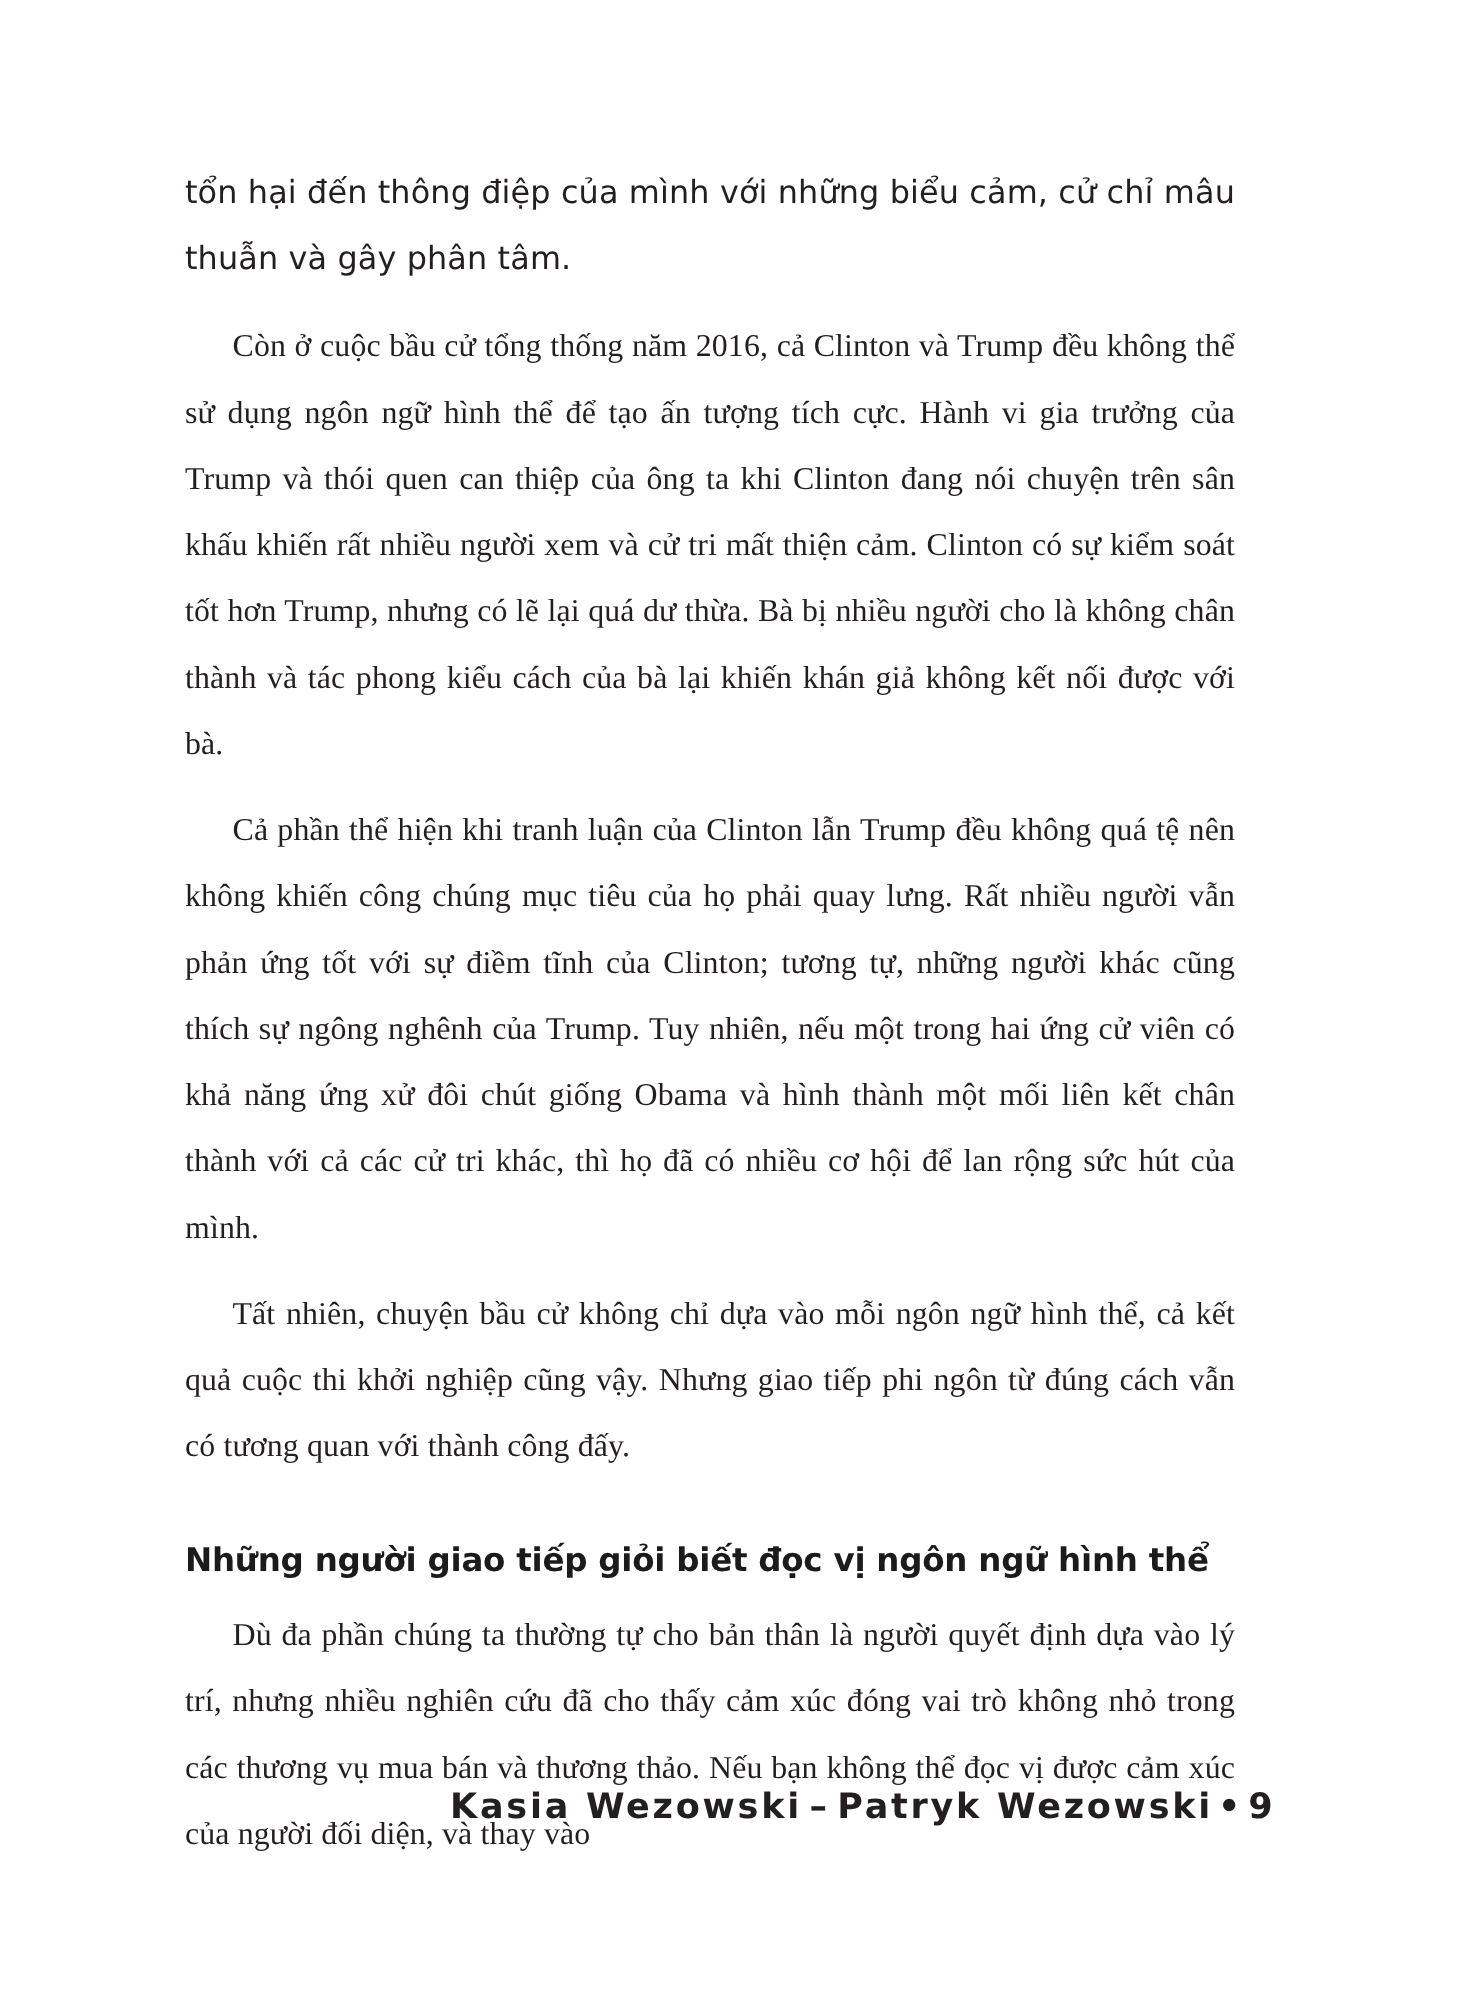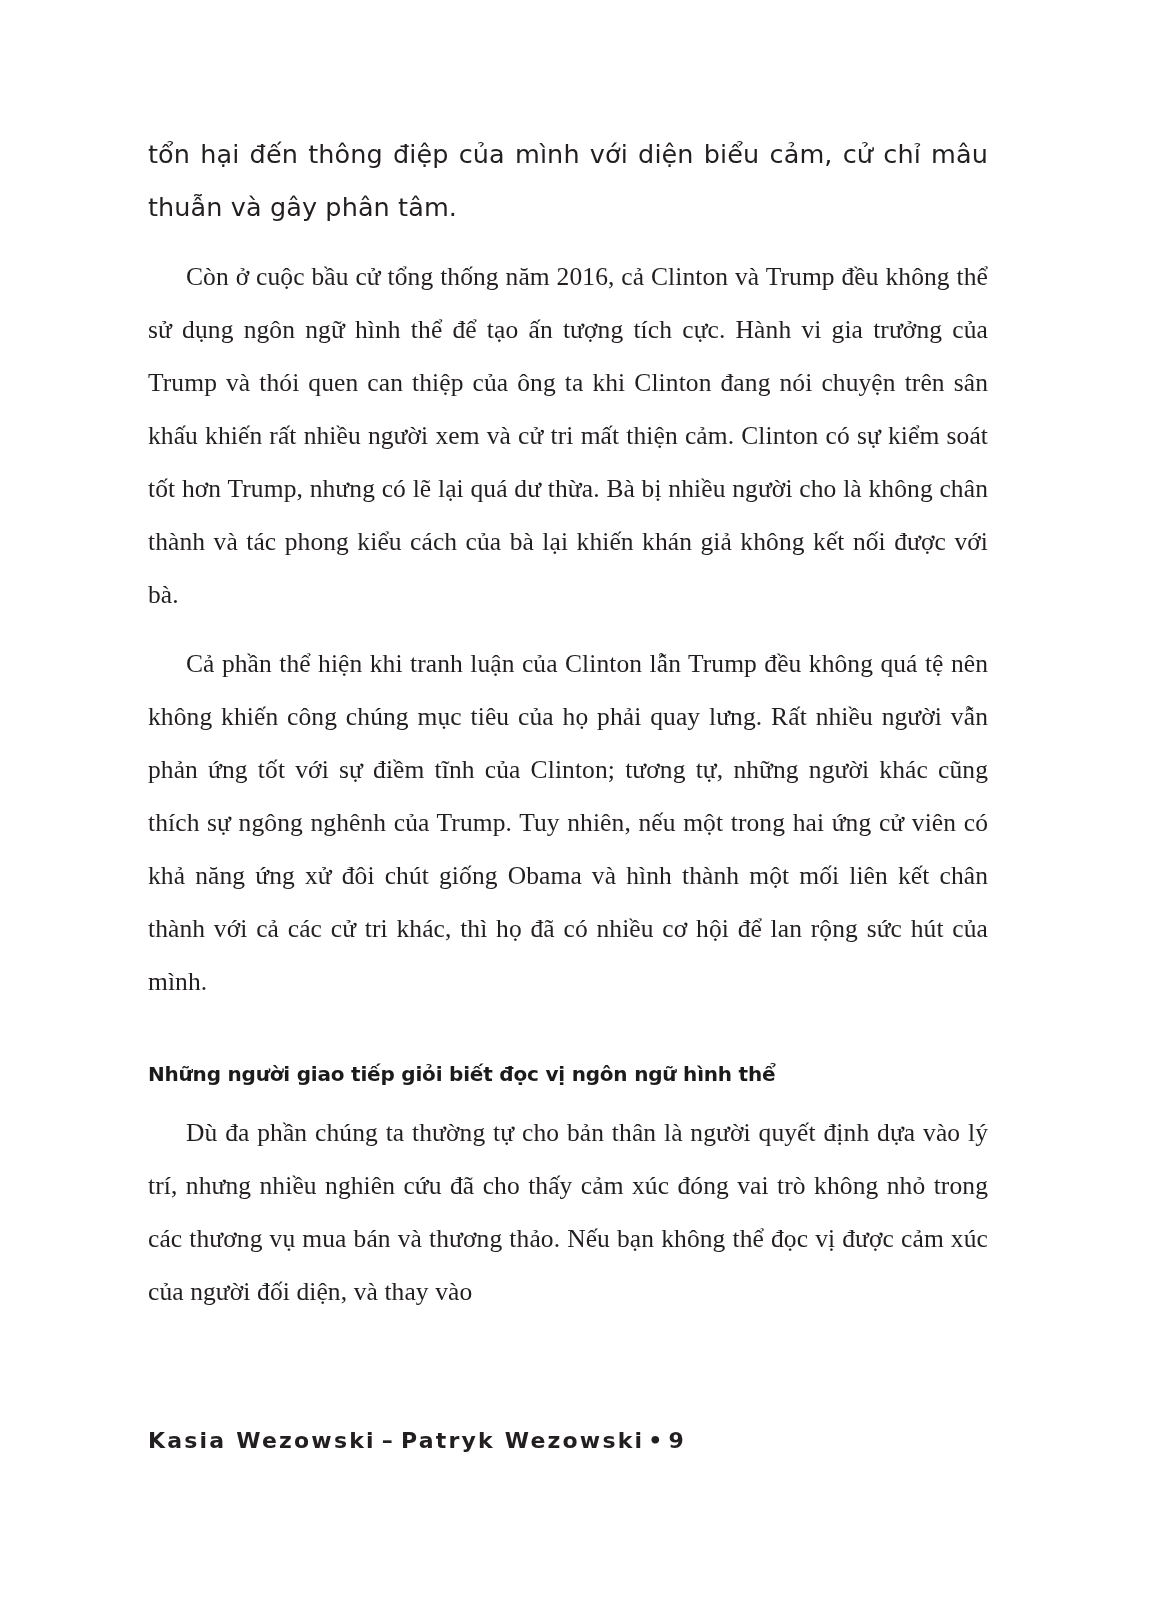--- a/index.html
+++ b/index.html
@@ -35,33 +35,34 @@
     text-indent: 38px;
     font-family: Liberation Serif, serif;
   }
   p.para.first {
     margin-bottom: 16px;
   }
   p.gap {
     margin-bottom: 16px;
   }
   h2.heading {
-    font-size: 20px;
+    font-size: 26px;
     font-weight: bold;
     margin: 44px 0 10px 0;
     line-height: 44px;
     color: #1b1b1b;
     letter-spacing: -0.2px;
   }
   .footer {
     position: absolute;
     left: 148px;
     right: 148px;
     top: 1428px;
-    font-size: 22px;
+    text-align: right;
+    font-size: 28px;
     font-weight: bold;
     letter-spacing: 2.2px;
     color: #231f20;
   }
   .footer .sep {
     padding: 0 6px;
   }
   .footer .dot {
     padding: 0 4px;
   }
@@ -69,26 +70,27 @@
     letter-spacing: 0;
   }
 </style>
 </head>
 <body>
 
 <div class="page">
 
   <div class="content">
 
-    <p class="para first">tổn hại đến thông điệp của mình với diện biểu cảm, cử chỉ mâu thuẫn và gây phân tâm.</p>
+    <p class="para first">tổn hại đến thông điệp của mình với những biểu cảm, cử chỉ mâu thuẫn và gây phân tâm.</p>
 
     <p class="para indent gap">Còn ở cuộc bầu cử tổng thống năm 2016, cả Clinton và Trump đều không thể sử dụng ngôn ngữ hình thể để tạo ấn tượng tích cực. Hành vi gia trưởng của Trump và thói quen can thiệp của ông ta khi Clinton đang nói chuyện trên sân khấu khiến rất nhiều người xem và cử tri mất thiện cảm. Clinton có sự kiểm soát tốt hơn Trump, nhưng có lẽ lại quá dư thừa. Bà bị nhiều người cho là không chân thành và tác phong kiểu cách của bà lại khiến khán giả không kết nối được với bà.</p>
 
     <p class="para indent gap">Cả phần thể hiện khi tranh luận của Clinton lẫn Trump đều không quá tệ nên không khiến công chúng mục tiêu của họ phải quay lưng. Rất nhiều người vẫn phản ứng tốt với sự điềm tĩnh của Clinton; tương tự, những người khác cũng thích sự ngông nghênh của Trump. Tuy nhiên, nếu một trong hai ứng cử viên có khả năng ứng xử đôi chút giống Obama và hình thành một mối liên kết chân thành với cả các cử tri khác, thì họ đã có nhiều cơ hội để lan rộng sức hút của mình.</p>
 
+    <p class="para indent gap">Tất nhiên, chuyện bầu cử không chỉ dựa vào mỗi ngôn ngữ hình thể, cả kết quả cuộc thi khởi nghiệp cũng vậy. Nhưng giao tiếp phi ngôn từ đúng cách vẫn có tương quan với thành công đấy.</p>
 
     <h2 class="heading">Những người giao tiếp giỏi biết đọc vị ngôn ngữ hình thể</h2>
 
     <p class="para indent">Dù đa phần chúng ta thường tự cho bản thân là người quyết định dựa vào lý trí, nhưng nhiều nghiên cứu đã cho thấy cảm xúc đóng vai trò không nhỏ trong các thương vụ mua bán và thương thảo. Nếu bạn không thể đọc vị được cảm xúc của người đối diện, và thay vào</p>
 
   </div>
 
   <div class="footer">
     <span>Kasia Wezowski</span><span class="sep">–</span><span>Patryk Wezowski</span><span class="dot">•</span><span class="pagenum">9</span>
   </div>

